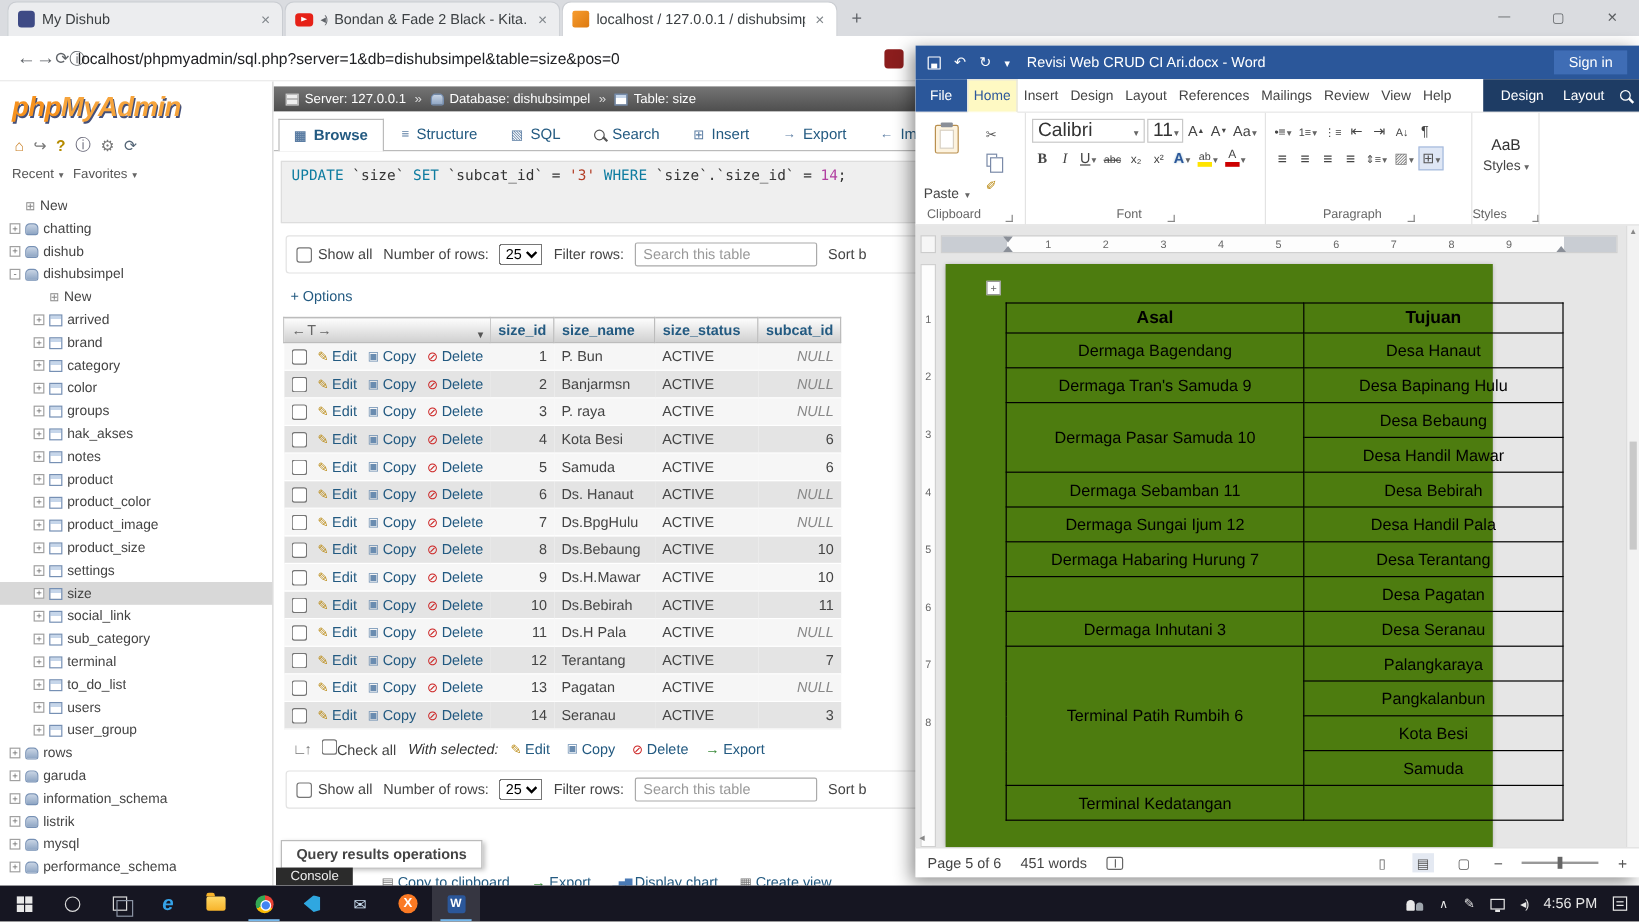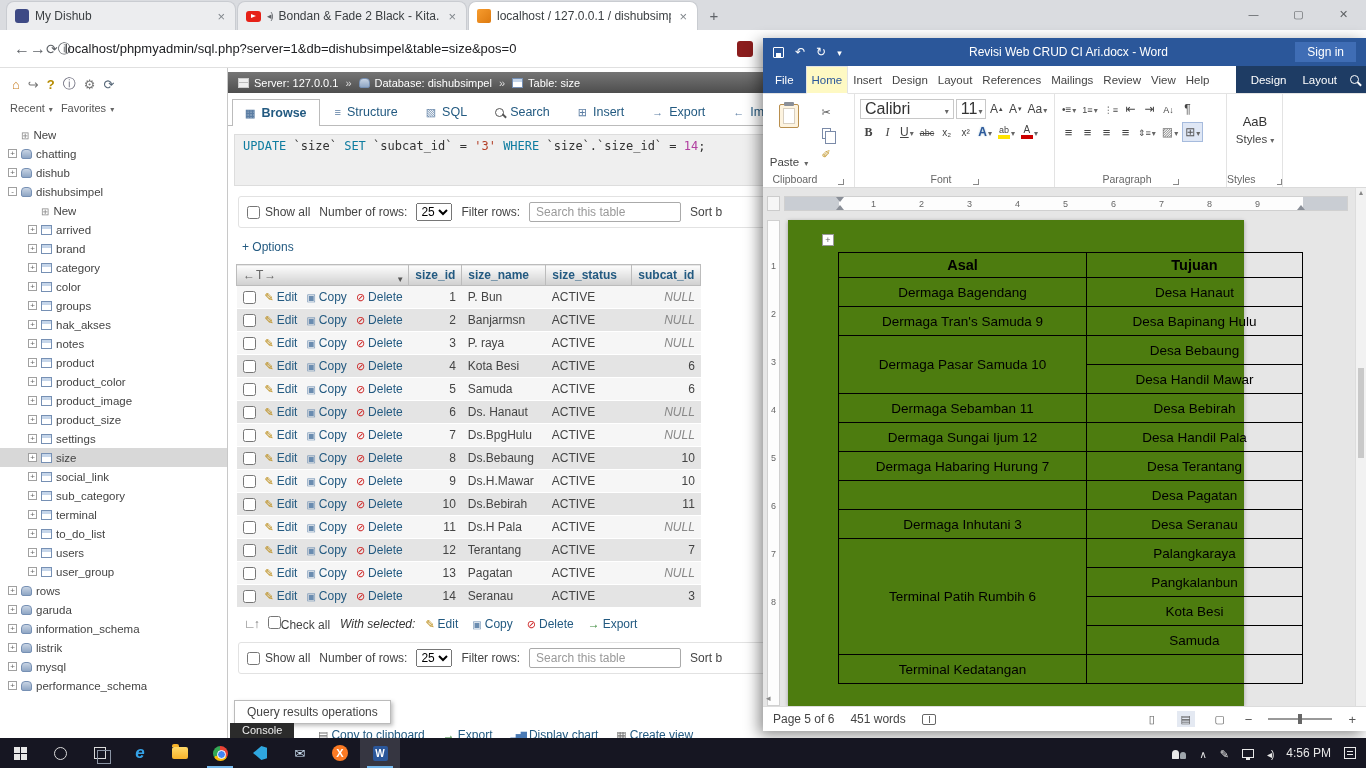--- a/index.html
+++ b/index.html
@@ -105,34 +105,34 @@
 .gi-exp{color:#3a8a3a;font-size:12px}
 .gi-clip{color:#777;font-size:11px}
 .gi-chart{color:#4a7ab5;font-size:8px;letter-spacing:-1px}
 .gi-view{color:#777;font-size:11px}
 .gnum{text-align:right;padding-right:12px}
 .null{font-style:italic;color:#888}
 .gfoot{display:flex;align-items:center;gap:10px;margin:8px 0 0 16px;font-size:12px}
 .checkall-ic::before{content:"∟↑";color:#777;letter-spacing:-2px}
 .gfoot i{color:#333}
 .wsel{display:flex;gap:14px;align-items:center}
-.qops{position:absolute;left:6px;bottom:14px;background:#fff;border:1px solid #bbb;box-shadow:2px 2px 4px rgba(0,0,0,.25);padding:4px 12px;font-size:12px;font-weight:normal;color:#444;z-index:3}
+.qops{position:absolute;left:6px;bottom:14px;background:#fff;border:1px solid #bbb;box-shadow:2px 2px 4px rgba(0,0,0,.25);padding:4px 12px;font-size:12px;font-weight:bold;color:#444;z-index:3}
 .blinks{position:absolute;left:90px;bottom:-8px;display:flex;gap:18px;font-size:12px;color:#235a81;align-items:center;height:22px;z-index:2}
 .console{position:absolute;left:2px;bottom:0;background:#2b2b2b;color:#eee;font-size:11px;padding:1px 12px 2px;z-index:5}
 
 
 .word{position:absolute;left:763px;top:38px;width:603px;height:693px;background:#fff;box-shadow:-4px 4px 14px rgba(0,0,0,.45);display:flex;flex-direction:column}
 .wtitle{height:28px;background:#2b579a;display:flex;align-items:center;color:#fff;padding:0 10px;gap:14px;font-size:12px;flex:none}
 .qat{display:flex;align-items:center;gap:11px}
 .i-save{width:11px;height:11px;border:1.5px solid #fff;border-radius:1px;position:relative}
 .i-save::after{content:"";position:absolute;left:2px;bottom:0;width:5px;height:4px;background:#fff}
 .i-undo::before{content:"↶"}
 .i-redo::before{content:"↻"}
 .i-qmore::before{content:"▾";font-size:9px}
-.wt{flex:1;text-align:center;white-space:nowrap;overflow:hidden}
+.wt{flex:1;text-align:left;white-space:nowrap;overflow:hidden}
 .signin{background:#3f6db5;padding:3px 12px;flex:none}
 .rtabs-row{height:28px;display:flex;align-items:stretch;border-bottom:1px solid #e3e3e3;flex:none;background:#fff}
 .rtabs{display:flex;flex:1}
 .rtab{display:flex;align-items:center;padding:0 5px;font-size:11.5px;color:#444;white-space:nowrap}
 .rtab.file{background:#2b579a;color:#fff;padding:0 12px}
 .rtab.ractive{color:#2b579a;background:#fef9c3;border:1px solid #e3e3e3;border-bottom:1px solid #fff;margin-bottom:-1px}
 .ctx{display:flex;align-items:center;background:#1e3c64;padding:0 7px}
 .ctxt{display:flex}
 .ctab2{color:#fff;font-size:11.5px;padding:0 8px;white-space:nowrap}
 .wm{color:#fff;margin-left:5px}
@@ -306,20 +306,21 @@
       <span class="nav i-back"></span>
       <span class="nav i-fwd"></span>
       <span class="nav i-reload"></span>
       <span class="om-info i-info"></span>
       <span class="url">localhost/phpmyadmin/sql.php?server=1&amp;db=dishubsimpel&amp;table=size&amp;pos=0</span>
       <span class="ext"></span>
     </div>
 
     <div class="pma">
       <aside class="pma-side">
+        <div class="pma-logo"><span class="lp">php</span><span class="lr">MyAdmin</span></div>
         <div class="side-icons">
           <span class="i-home"></span>
           <span class="i-exit"></span>
           <span class="i-help2"></span>
           <span class="i-info3"></span>
           <span class="i-gear"></span>
           <span class="i-reload2"></span>
         </div>
         <div class="side-nav">
           <span>

